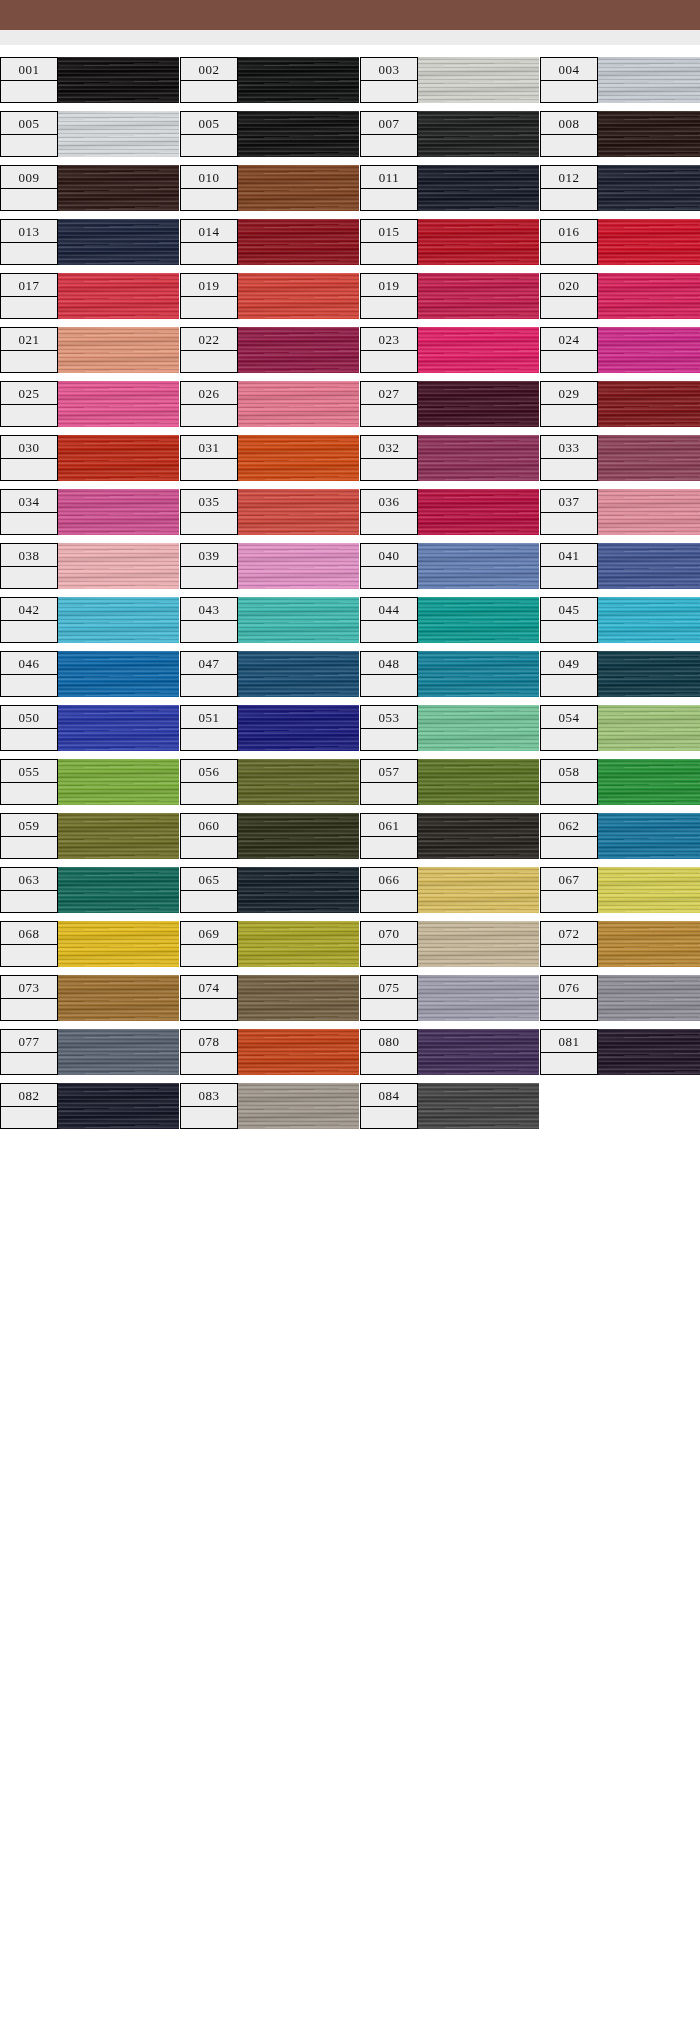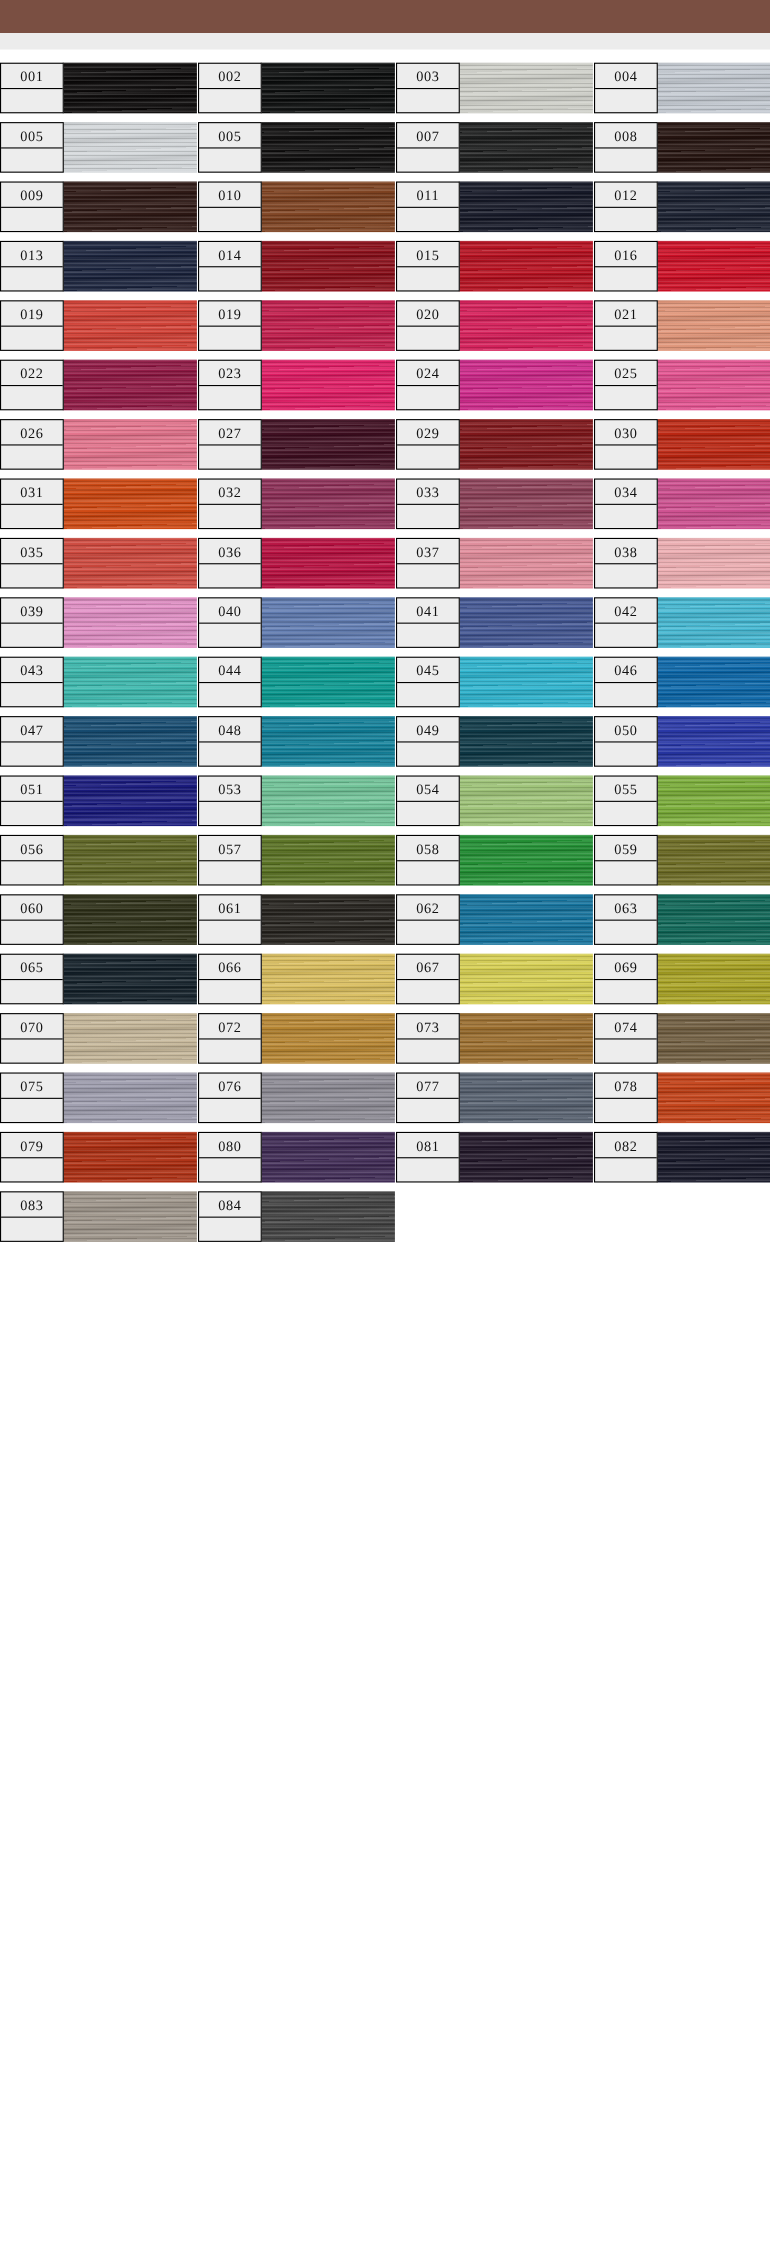--- a/index.html
+++ b/index.html
@@ -240,20 +240,27 @@
       </div>
       <div class="cell">
         <div class="labelbox">
           <div class="num">016</div>
           <div class="blank"></div>
         </div>
         <div class="swatch" style="background: rgb(205, 11, 34);"></div>
       </div>
       <div class="cell">
         <div class="labelbox">
+          <div class="num">017</div>
+          <div class="blank"></div>
+        </div>
+        <div class="swatch" style="background: rgb(212, 43, 60);"></div>
+      </div>
+      <div class="cell">
+        <div class="labelbox">
           <div class="num">019</div>
           <div class="blank"></div>
         </div>
         <div class="swatch" style="background: rgb(209, 60, 49);"></div>
       </div>
       <div class="cell">
         <div class="labelbox">
           <div class="num">019</div>
           <div class="blank"></div>
         </div>
@@ -569,20 +576,27 @@
       </div>
       <div class="cell">
         <div class="labelbox">
           <div class="num">067</div>
           <div class="blank"></div>
         </div>
         <div class="swatch" style="background: rgb(214, 207, 80);"></div>
       </div>
       <div class="cell">
         <div class="labelbox">
+          <div class="num">068</div>
+          <div class="blank"></div>
+        </div>
+        <div class="swatch" style="background: rgb(224, 184, 22);"></div>
+      </div>
+      <div class="cell">
+        <div class="labelbox">
           <div class="num">069</div>
           <div class="blank"></div>
         </div>
         <div class="swatch" style="background: rgb(168, 162, 33);"></div>
       </div>
       <div class="cell">
         <div class="labelbox">
           <div class="num">070</div>
           <div class="blank"></div>
         </div>
@@ -632,27 +646,20 @@
       </div>
       <div class="cell">
         <div class="labelbox">
           <div class="num">078</div>
           <div class="blank"></div>
         </div>
         <div class="swatch" style="background: rgb(194, 61, 18);"></div>
       </div>
       <div class="cell">
         <div class="labelbox">
-          <div class="num">079</div>
-          <div class="blank"></div>
-        </div>
-        <div class="swatch" style="background: rgb(171, 42, 13);"></div>
-      </div>
-      <div class="cell">
-        <div class="labelbox">
           <div class="num">080</div>
           <div class="blank"></div>
         </div>
         <div class="swatch" style="background: rgb(60, 39, 82);"></div>
       </div>
       <div class="cell">
         <div class="labelbox">
           <div class="num">081</div>
           <div class="blank"></div>
         </div>

